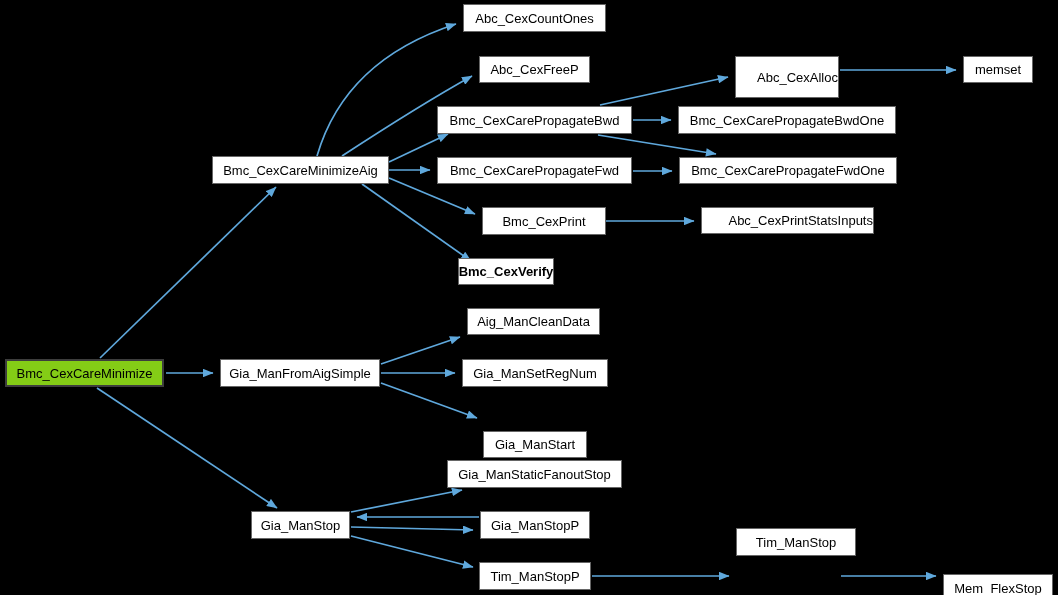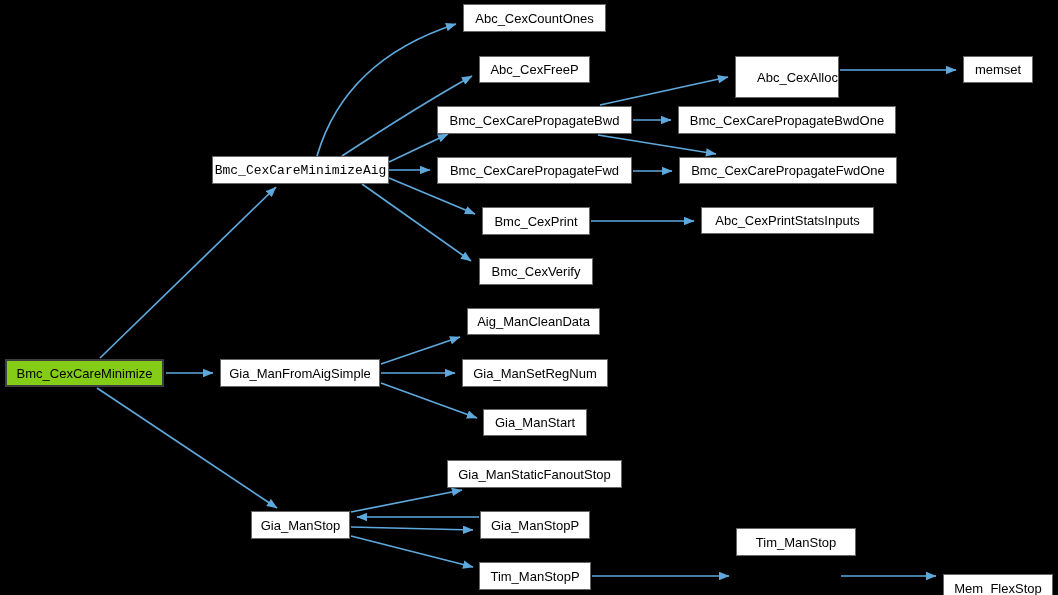--- a/index.html
+++ b/index.html
@@ -64,75 +64,75 @@
         <path d="M351,527 L473,530" class="edge" stroke="#5fa8dc" marker-end="url(#arrow)"></path>
         <path d="M351,536 L473,567" class="edge" stroke="#5fa8dc" marker-end="url(#arrow)"></path>
         <path d="M592,576 L729,576" class="edge" stroke="#5fa8dc" marker-end="url(#arrow)"></path>
         <path d="M841,576 L936,576" class="edge" stroke="#5fa8dc" marker-end="url(#arrow)"></path>
       </g>
   </svg>
   <div id="nodes">
       <div class="node root" style="left: 5px; top: 359px; width: 159px; height: 28px;">
         <span>Bmc_CexCareMinimize</span>
       </div>
-      <div class="node" style="left: 212px; top: 156px; width: 177px; height: 28px; font-family: Liberation Mono, monospace;">
+      <div class="node" style="left: 212px; top: 156px; width: 177px; height: 28px;">
         <span>Bmc_CexCareMinimizeAig</span>
       </div>
       <div class="node" style="left: 220px; top: 359px; width: 160px; height: 28px;">
         <span>Gia_ManFromAigSimple</span>
       </div>
       <div class="node" style="left: 251px; top: 511px; width: 99px; height: 28px;">
         <span>Gia_ManStop</span>
       </div>
       <div class="node" style="left: 463px; top: 4px; width: 143px; height: 28px;">
         <span>Abc_CexCountOnes</span>
       </div>
       <div class="node" style="left: 479px; top: 56px; width: 111px; height: 27px;">
         <span>Abc_CexFreeP</span>
       </div>
       <div class="node" style="left: 437px; top: 106px; width: 195px; height: 28px;">
         <span>Bmc_CexCarePropagateBwd</span>
       </div>
       <div class="node" style="left: 437px; top: 157px; width: 195px; height: 27px;">
         <span>Bmc_CexCarePropagateFwd</span>
       </div>
-      <div class="node" style="left: 482px; top: 207px; width: 108px; height: 28px;">
+      <div class="node" style="left: 482px; top: 207px; width: 124px; height: 28px;">
         <span>Bmc_CexPrint</span>
       </div>
-      <div class="node" style="left: 479px; top: 258px; width: 114px; height: 27px;">
+      <div class="node" style="left: 458px; top: 258px; width: 96px; height: 27px; font-weight: bold;">
         <span>Bmc_CexVerify</span>
       </div>
       <div class="node" style="left: 467px; top: 308px; width: 133px; height: 27px;">
         <span>Aig_ManCleanData</span>
       </div>
       <div class="node" style="left: 462px; top: 359px; width: 146px; height: 28px;">
         <span>Gia_ManSetRegNum</span>
       </div>
-      <div class="node" style="left: 483px; top: 409px; width: 104px; height: 27px;">
+      <div class="node" style="left: 483px; top: 431px; width: 104px; height: 27px;">
         <span>Gia_ManStart</span>
       </div>
       <div class="node" style="left: 447px; top: 460px; width: 175px; height: 28px;">
         <span>Gia_ManStaticFanoutStop</span>
       </div>
       <div class="node" style="left: 480px; top: 511px; width: 110px; height: 28px;">
         <span>Gia_ManStopP</span>
       </div>
       <div class="node" style="left: 479px; top: 562px; width: 112px; height: 28px; text-align: center;">
         <span>Tim_ManStopP</span>
       </div>
       <div class="node" style="left: 735px; top: 56px; width: 104px; height: 42px; justify-content: flex-end;">
         <span>Abc_CexAlloc</span>
       </div>
       <div class="node" style="left: 678px; top: 106px; width: 218px; height: 28px;">
         <span>Bmc_CexCarePropagateBwdOne</span>
       </div>
       <div class="node" style="left: 679px; top: 157px; width: 218px; height: 27px;">
         <span>Bmc_CexCarePropagateFwdOne</span>
       </div>
-      <div class="node" style="left: 701px; top: 207px; width: 173px; height: 27px;">
+      <div class="node" style="left: 701px; top: 207px; width: 173px; height: 27px; justify-content: flex-end;">
         <span>Abc_CexPrintStatsInputs</span>
       </div>
       <div class="node" style="left: 736px; top: 528px; width: 120px; height: 28px;">
         <span>Tim_ManStop</span>
       </div>
       <div class="node" style="left: 963px; top: 56px; width: 70px; height: 27px;">
         <span>memset</span>
       </div>
       <div class="node" style="left: 943px; top: 562px; width: 110px; height: 28px; margin-top: 12px;">
         <span>Mem_FlexStop</span>

